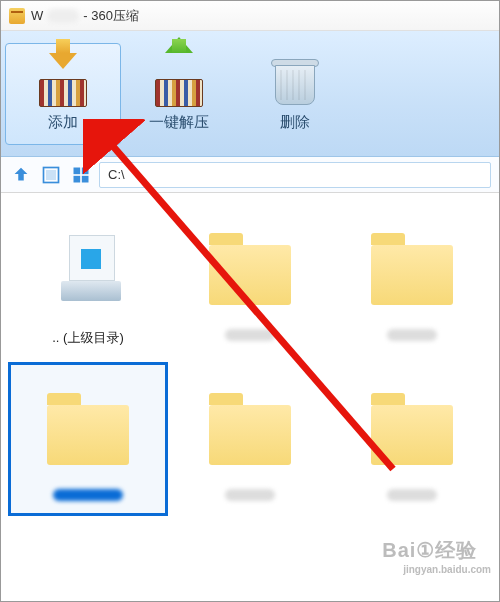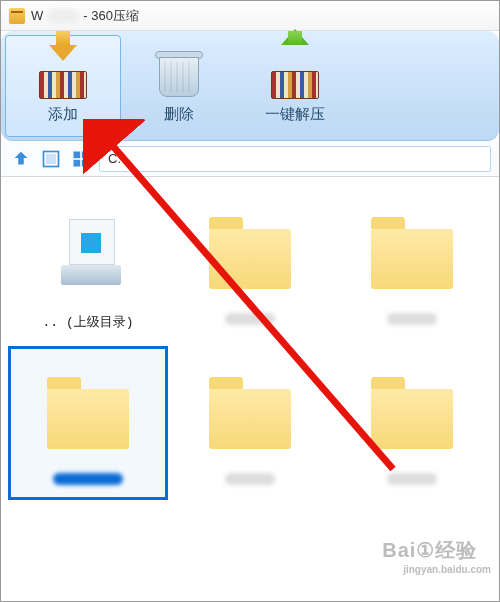--- a/index.html
+++ b/index.html
@@ -40,27 +40,26 @@
     .title-blur {
       display: inline-block;
       width: 32px; height: 14px;
       background: #eee;
       border-radius: 8px;
       margin: 0 4px;
       filter: blur(2px);
     }
 
     .toolbar {
-      height: 110px;
+      height: 126px;
       background: linear-gradient(to bottom, #ddeeff 0%, #c8e0f8 60%, #bdd9f5 100%);
       display: flex;
       align-items: center;
       padding: 16px 4px;
       border-bottom: 1px solid #9ec5e8;
-      border-radius: 12px;
     }
     .tool-btn {
       width: 116px;
       height: 102px;
       display: flex;
       flex-direction: column;
       align-items: center;
       justify-content: center;
       gap: 6px;
       cursor: pointer;
@@ -186,21 +185,20 @@
       font-size: 13px;
       color: #333;
       background: #fff;
     }
 
     .file-grid {
       display: grid;
       grid-template-columns: repeat(3, 1fr);
       gap: 10px 8px;
       padding: 12px 10px;
-      font-family: Liberation Mono, monospace;
     }
     .file-item {
       display: flex;
       flex-direction: column;
       align-items: center;
       gap: 6px;
       padding: 8px 4px;
       cursor: pointer;
       position: relative;
     }
@@ -294,33 +292,33 @@
 <div class="toolbar">
   <div class="tool-btn selected">
     <div class="tool-icon add-icon">
       <div class="arrow-stem"></div>
       <div class="arrow-down"></div>
       <div class="box"></div>
     </div>
     <div class="tool-label">添加</div>
   </div>
   <div class="tool-btn">
-    <div class="tool-icon trash-icon">
-      <div class="lid"></div>
-      <div class="bin"></div>
-    </div>
-    <div class="tool-label">删除</div>
-  </div>
-  <div class="tool-btn">
     <div class="tool-icon onekey-icon">
       <div class="arrow-up2"></div>
       <div class="arrow-stem"></div>
       <div class="box"></div>
     </div>
     <div class="tool-label">一键解压</div>
+  </div>
+  <div class="tool-btn">
+    <div class="tool-icon trash-icon">
+      <div class="lid"></div>
+      <div class="bin"></div>
+    </div>
+    <div class="tool-label">删除</div>
   </div>
 </div>
 
 <div class="navbar">
   <div class="nav-icon">
     <svg viewBox="0 0 24 24" width="22" height="22">
         <path fill="#3a8edb" d="M12 4l-7 7h4v7h6v-7h4z"></path>
       </svg>
   </div>
   <div class="nav-icon">

